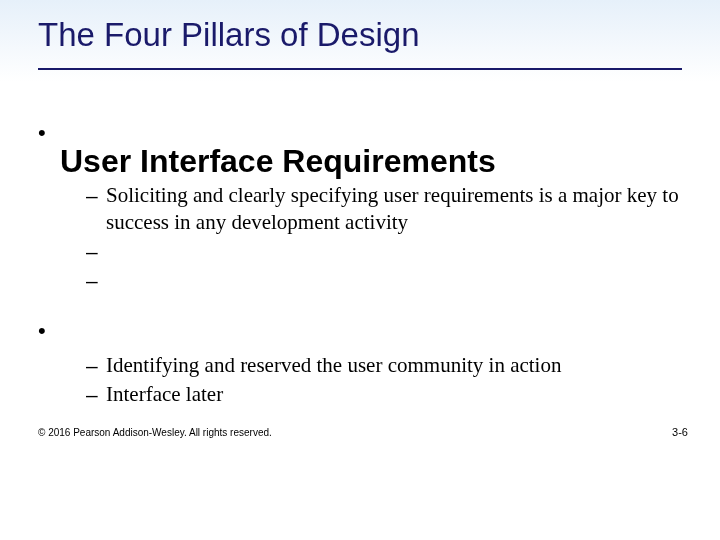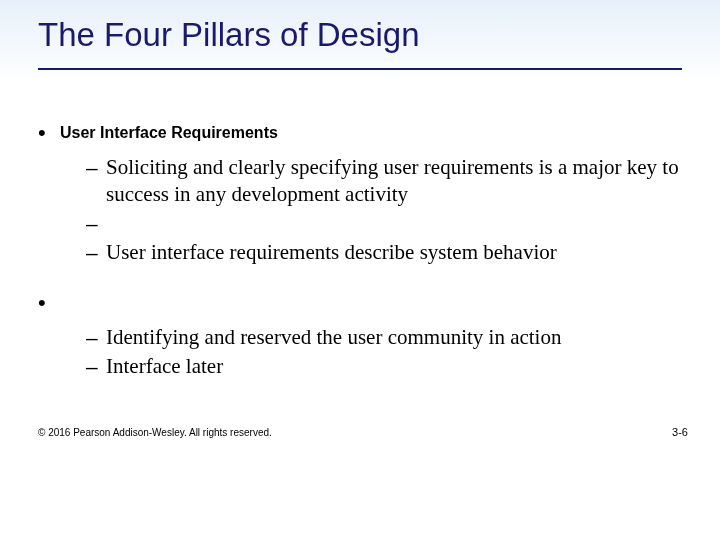--- a/index.html
+++ b/index.html
@@ -45,23 +45,24 @@
   .top-bullet {
     display: flex;
     margin-bottom: 6px;
   }
   .top-bullet .dot {
     width: 22px;
     font-size: 22px;
     line-height: 30px;
   }
   .top-bullet .heading {
-    font-size: 16px;
+    font-size: 32px;
     font-weight: bold;
     line-height: 30px;
+    margin-top: 28px;
   }
   .sub-list {
     margin: 4px 0 22px 0;
   }
   .sub-item {
     display: flex;
     margin-bottom: 2px;
     padding-left: 48px;
   }
   .sub-item .dash {
@@ -107,21 +108,20 @@
     <div class="sub-list">
       <div class="sub-item">
         <div class="dash">–</div>
         <div class="text">Soliciting and clearly specifying user requirements is a major key to success in any development activity</div>
       </div>
       <div class="sub-item">
         <div class="dash">–</div>
       </div>
       <div class="sub-item">
         <div class="dash">–</div>
-        <div class="text">User interface requirements describe system behavior</div>
       </div>
     </div>
 
     <div class="top-bullet">
       <div class="dot">•</div>
     </div>
     <div class="sub-list">
       <div class="sub-item">
         <div class="dash">–</div>
         <div class="text">Identifying and reserved the user community in action</div>

